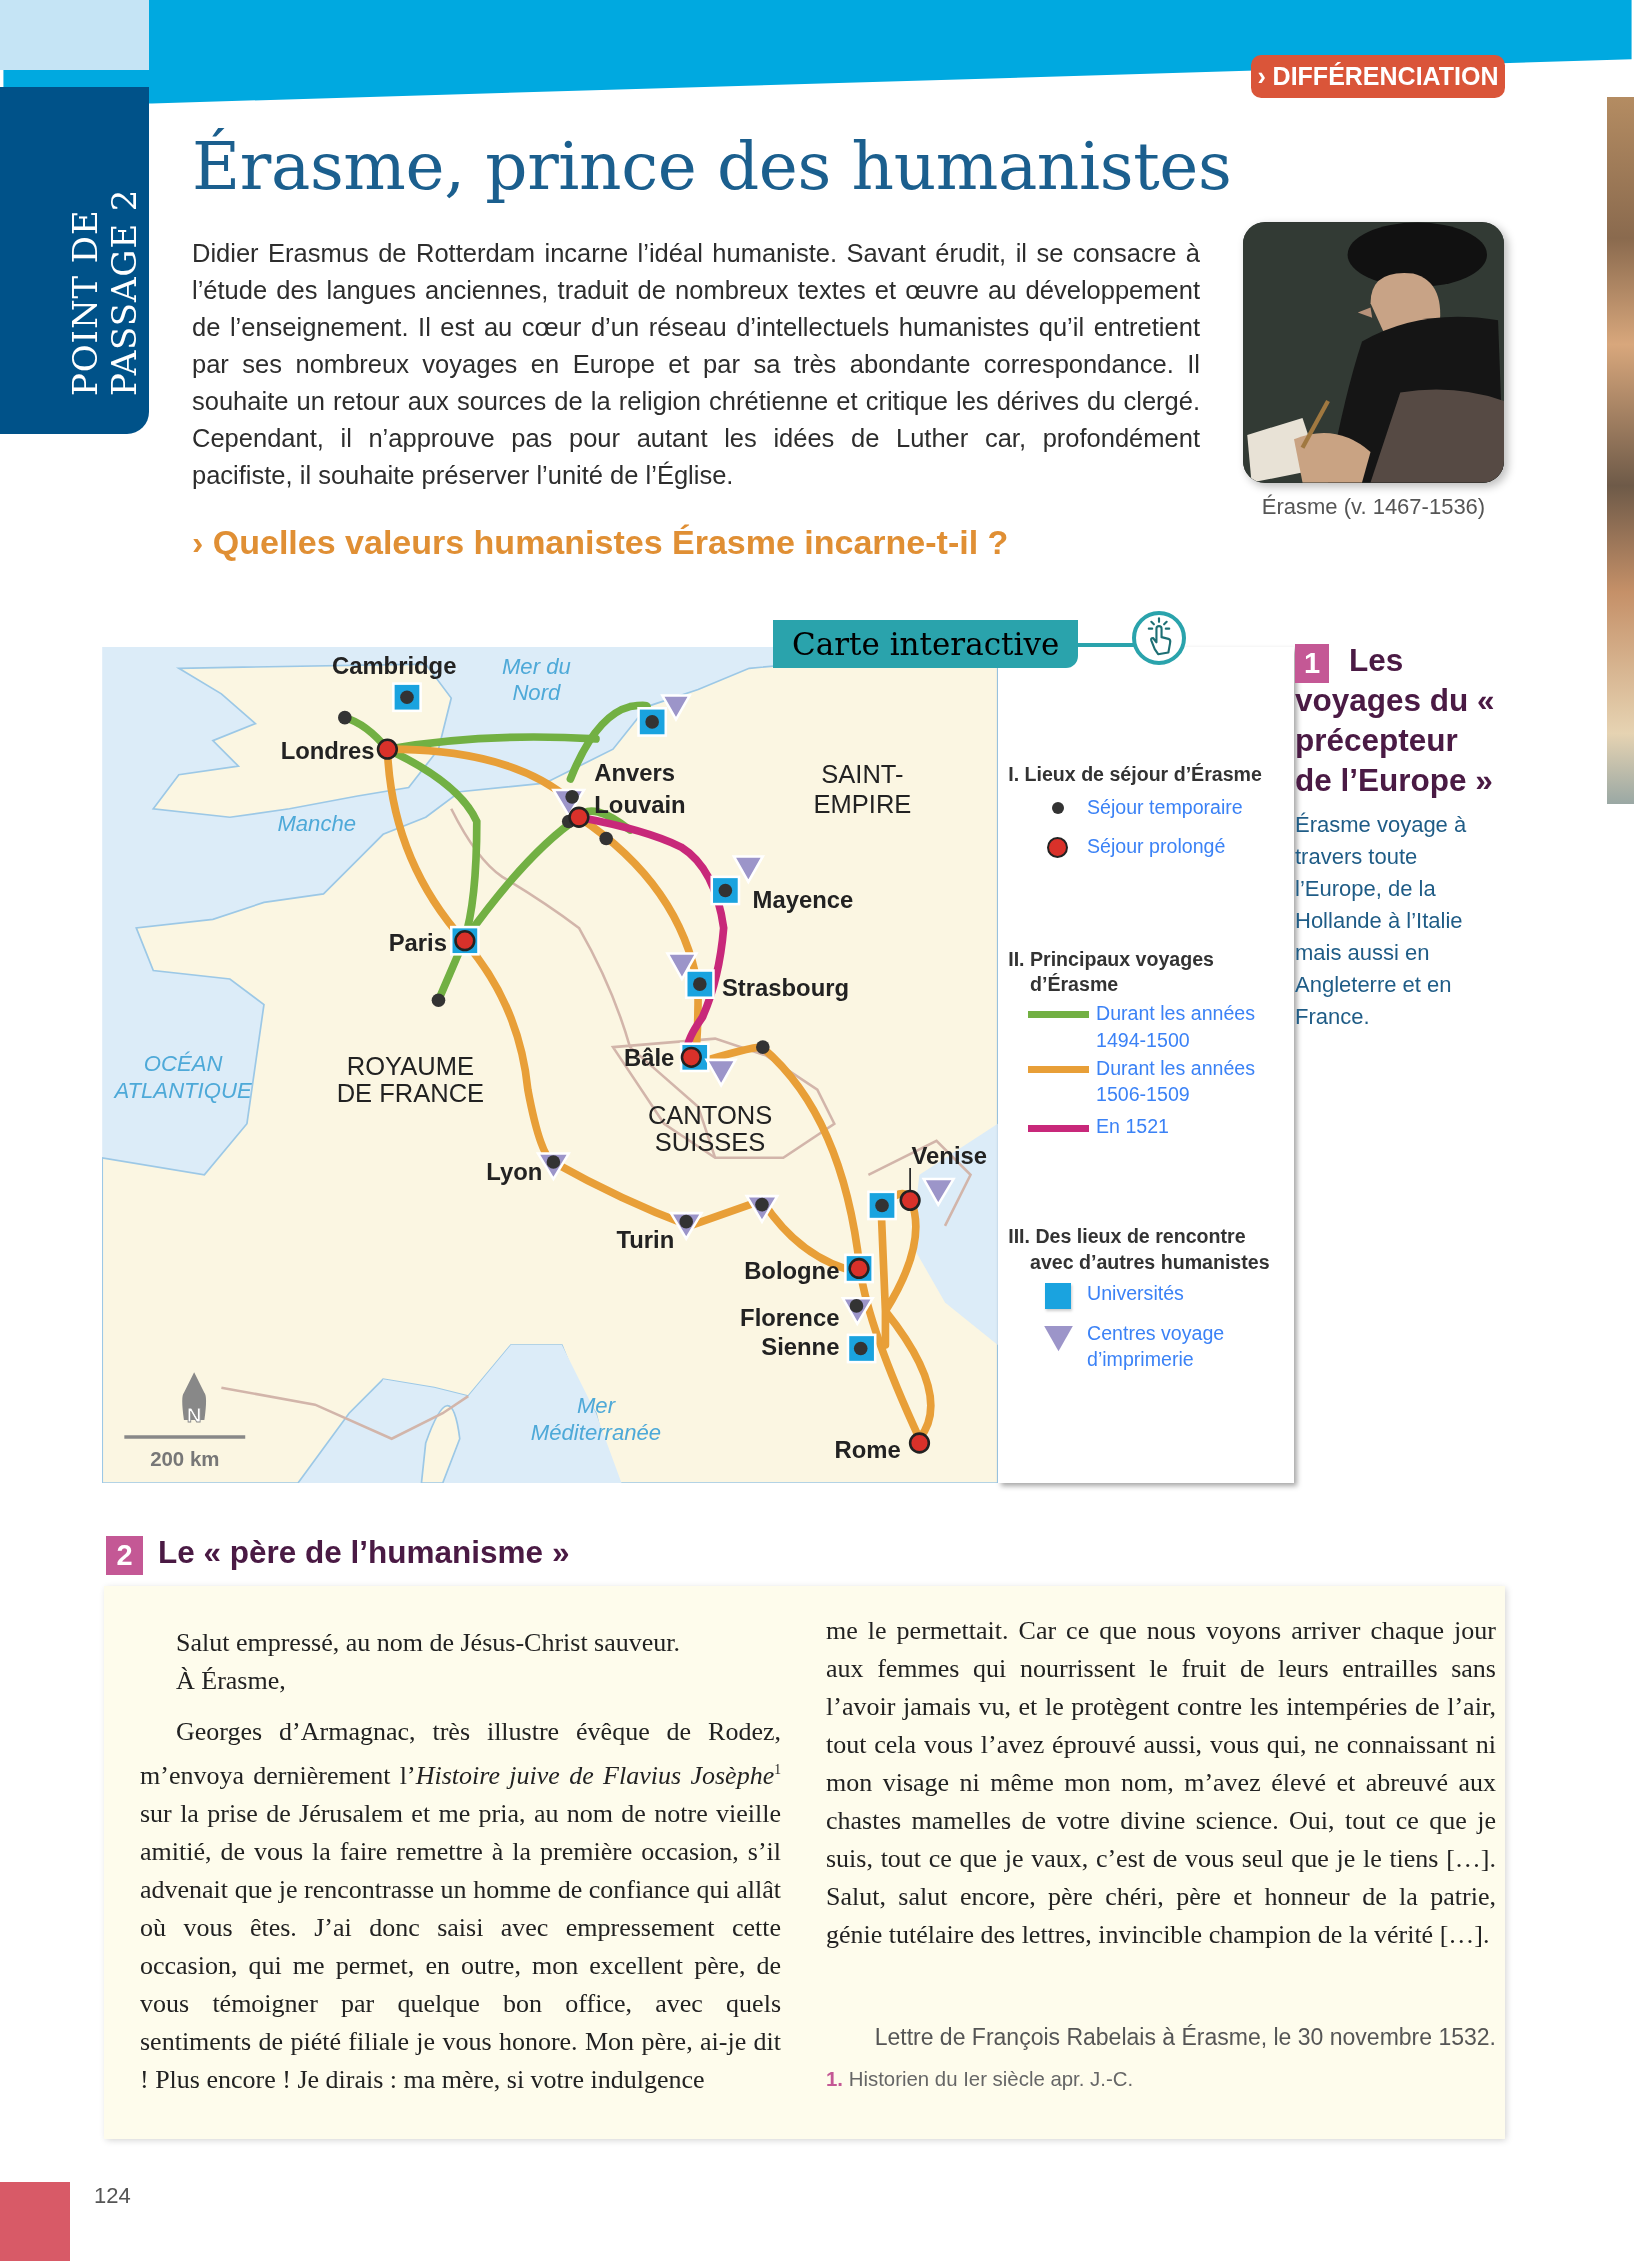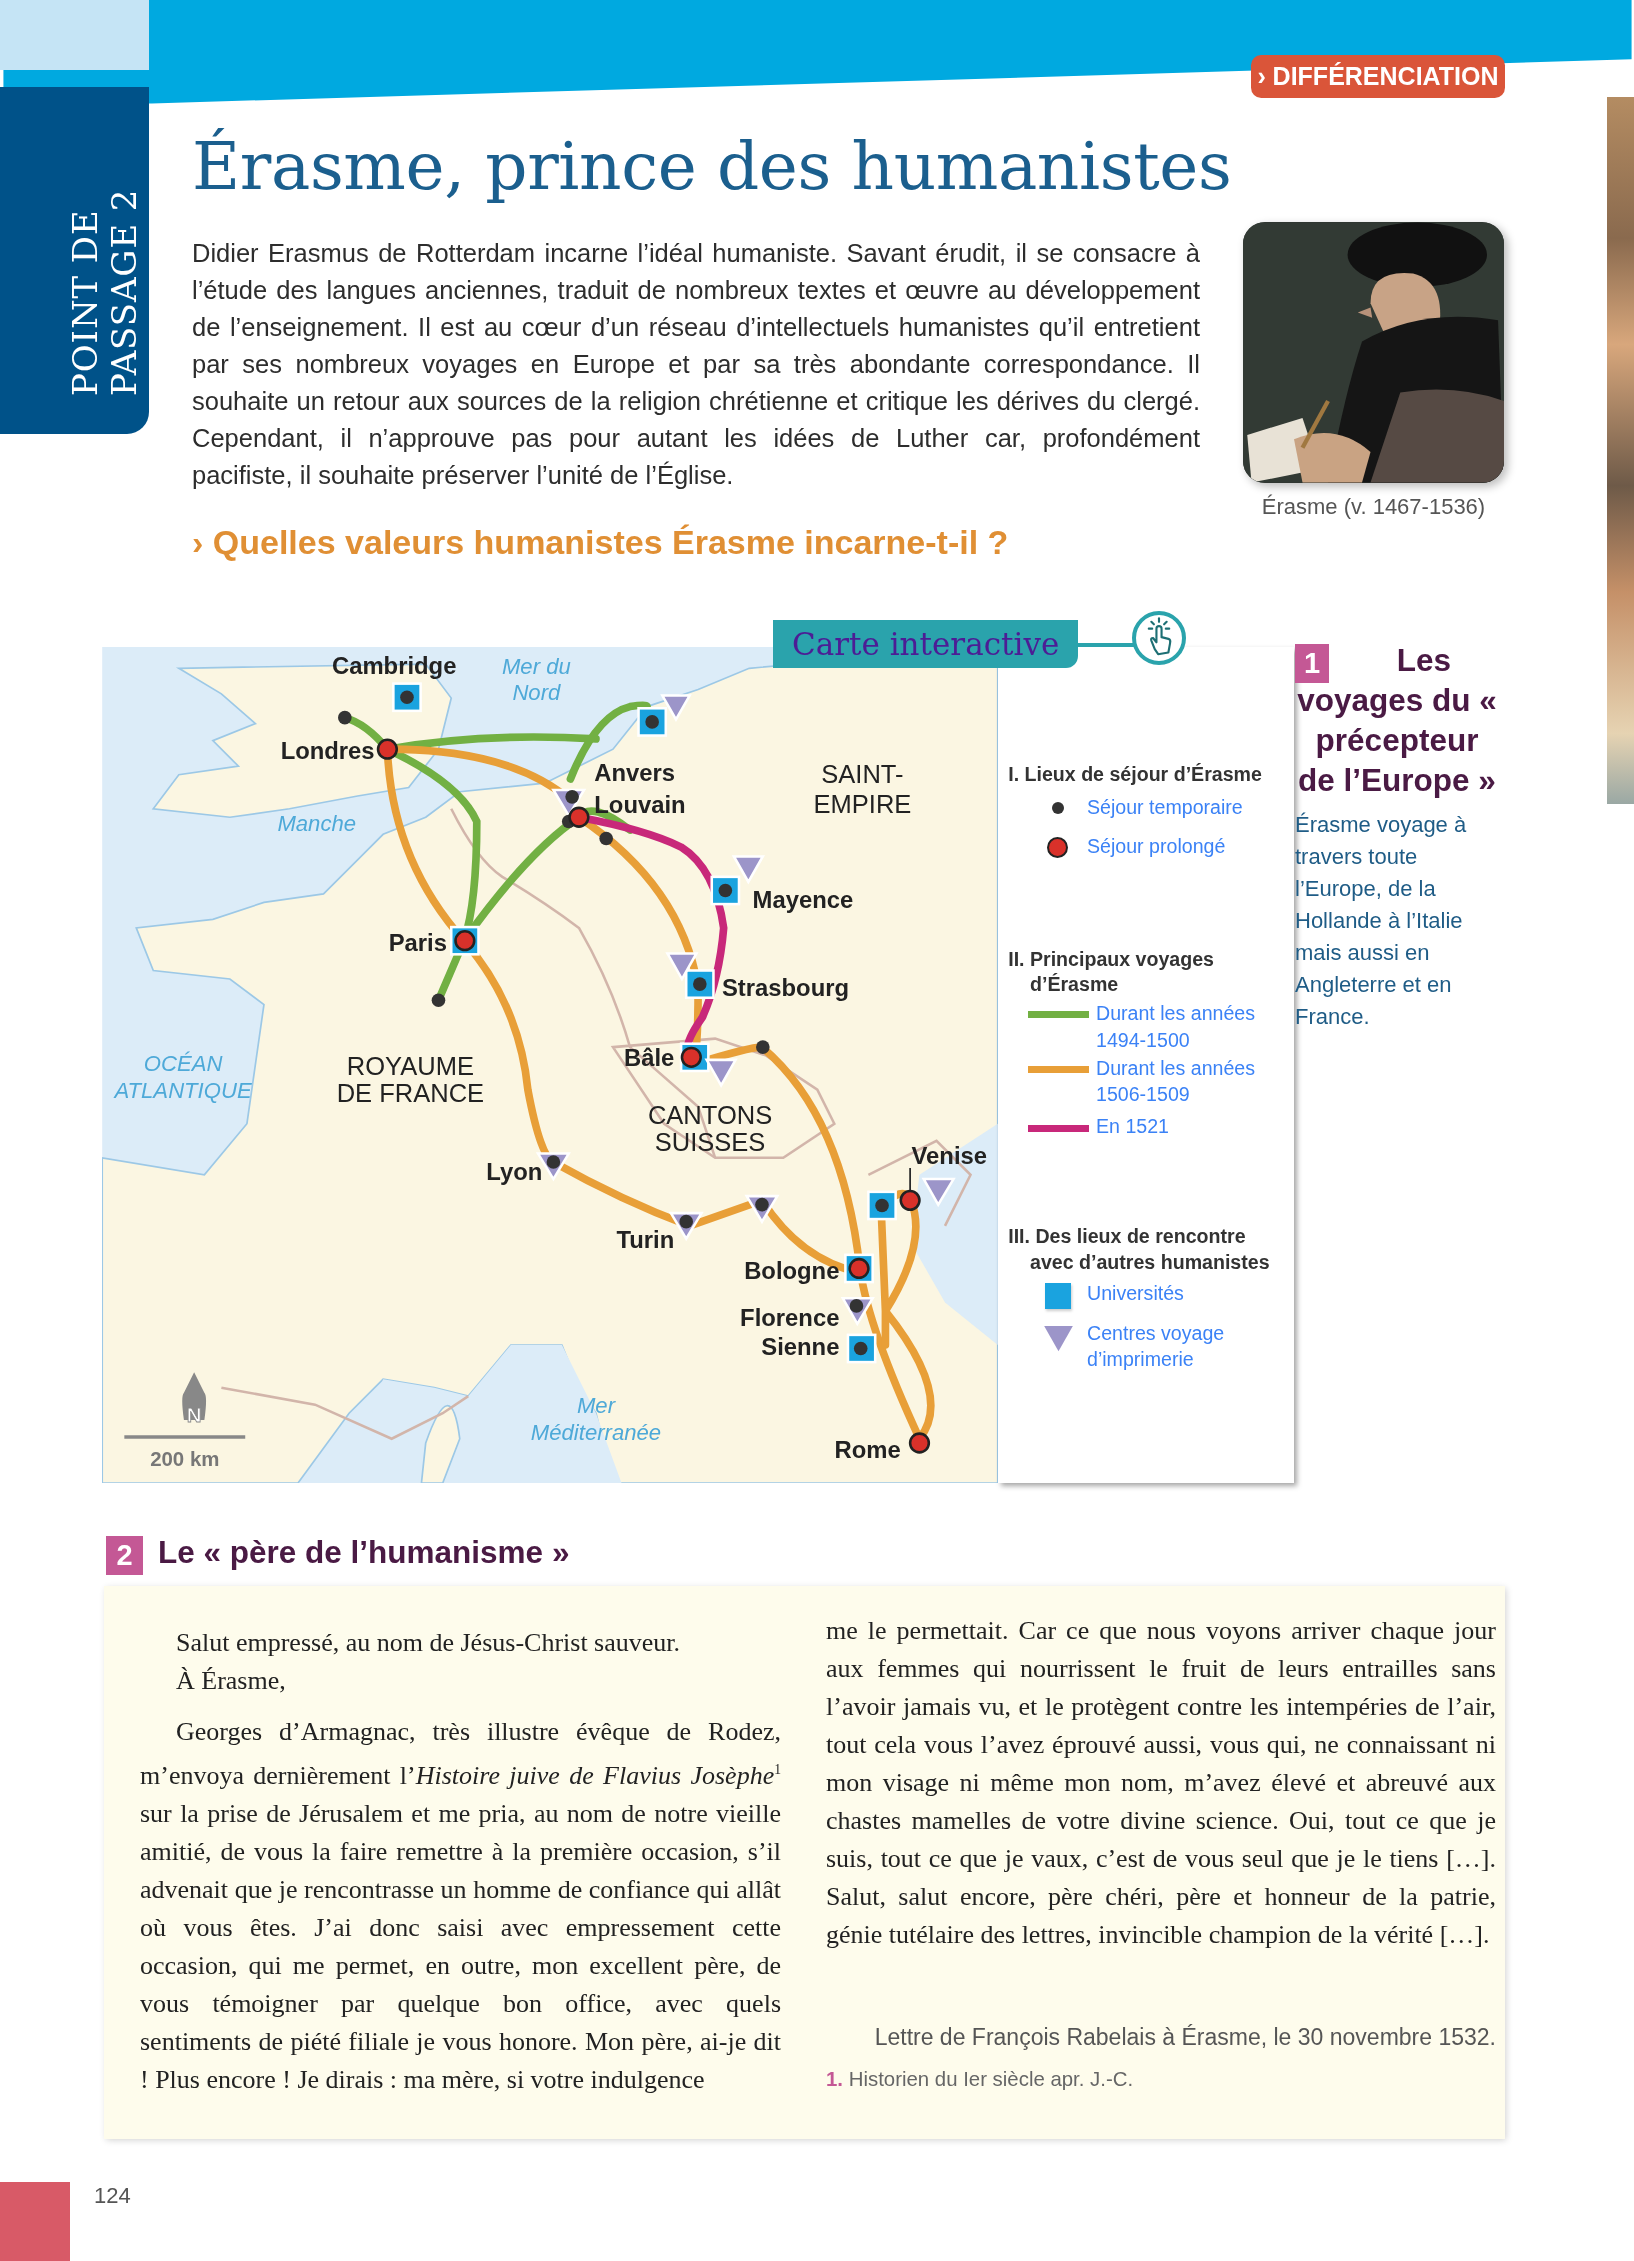--- a/index.html
+++ b/index.html
@@ -17,26 +17,26 @@
   .intro { left:192px; top:235px; width:1008px; font-size:25.5px; line-height:37px; color:#2d2d2d; text-align:justify; }
   .portrait { left:1243px; top:222px; width:261px; height:261px; border-radius:22px; overflow:hidden; box-shadow:3.4px 3.4px 8.5px rgba(0,0,0,0.25); background:#2f3530; }
   .portrait-caption { left:1243px; top:494px; width:261px; text-align:center; font-size:22px; color:#555; }
   .question { left:192px; top:523px; font-size:34px; font-weight:bold; color:#e08f34; white-space:nowrap; }
 
   
   .map-wrap { left:102px; top:647px; width:896px; height:836px; }
   .legend { left:998px; top:647px; width:296px; height:836px; background:#ffffff; box-shadow:2.6px 2.6px 5.1px rgba(0,0,0,0.35); }
   .legend .hd { position:absolute; font-weight:bold; font-size:19.6px; color:#333; line-height:25.5px; }
   .legend .it { position:absolute; font-size:19.6px; color:#3b82f6; line-height:25.5px; }
-  .carte-label { left:773px; top:620px; height:48px; padding:0 19px; background:#2aa3ac; color:#4c1d95; font-family:"DejaVu Serif", serif; font-size:31px; line-height:48px; border-radius:0 0 12px 0; }
+  .carte-label { left:773px; top:620px; height:48px; padding:0 19px; background:#2aa3ac; color:#000000; font-family:"DejaVu Serif", serif; font-size:31px; line-height:48px; border-radius:0 0 12px 0; }
   .carte-line { left:1075px; top:643px; width:61px; height:4.3px; background:#2aa3ac; }
   .carte-icon { left:1132px; top:611px; width:54px; height:54px; border:4.3px solid #2aa3ac; border-radius:50%; background:#fff; box-sizing:border-box; }
 
   .doc1-num { left:1295px; top:644px; width:34px; height:39px; background:#c45895; color:#fff; font-weight:bold; font-size:29px; text-align:center; line-height:39px; }
-  .doc1-title { left:1295px; top:640px; width:204px; font-weight:bold; font-size:31.5px; line-height:40px; color:#4a1a44; text-indent:54px;text-align:center; }
+  .doc1-title { left:1295px; top:640px; width:204px; font-weight:bold; font-size:31.5px; line-height:40px; color:#4a1a44; text-indent:54px; }
   .doc1-desc { left:1295px; top:809px; width:204px; font-size:22px; line-height:32px; color:#1f5c86; }
 
   
   .doc2-num { left:106px; top:1536px; width:37px; height:39px; background:#c45895; color:#fff; font-weight:bold; font-size:29px; text-align:center; line-height:39px; }
   .doc2-title { left:158px; top:1534px; font-weight:bold; font-size:31.5px; color:#4a1a44; white-space:nowrap; }
   .letter-box { left:104px; top:1586px; width:1401px; height:553px; background:#fefcec; box-shadow:1.7px 1.7px 6.8px rgba(0,0,0,0.18); }
   .letter-col { position:absolute; font-family:"Liberation Serif", serif; font-size:26px; line-height:38px; color:#222; text-align:justify; }
   .letter-col p { margin:0; }
   .letter-col .gap { margin-top:12.8px; }
   .indent { text-indent:36px; }

